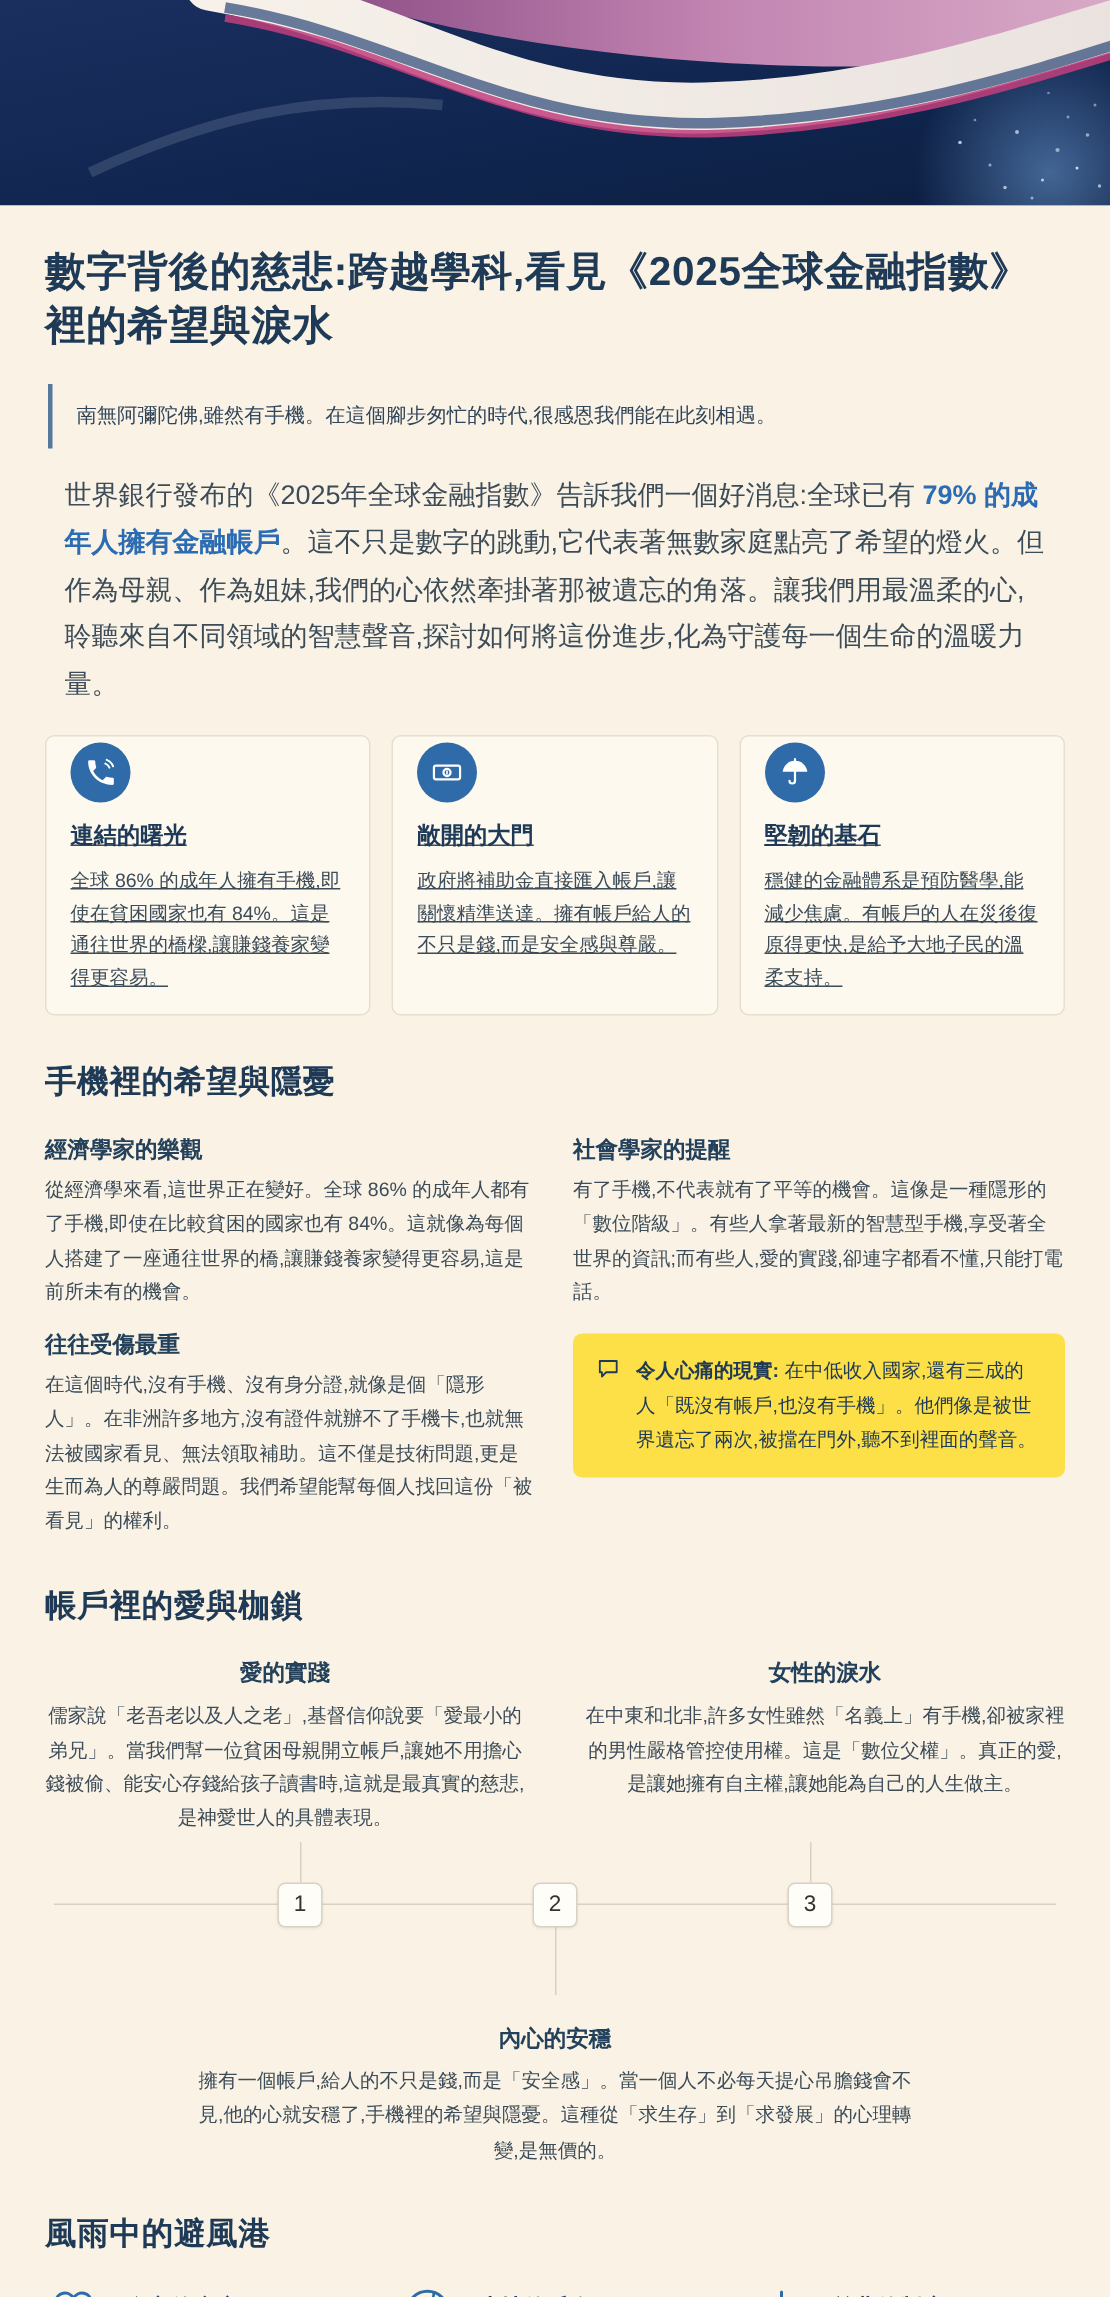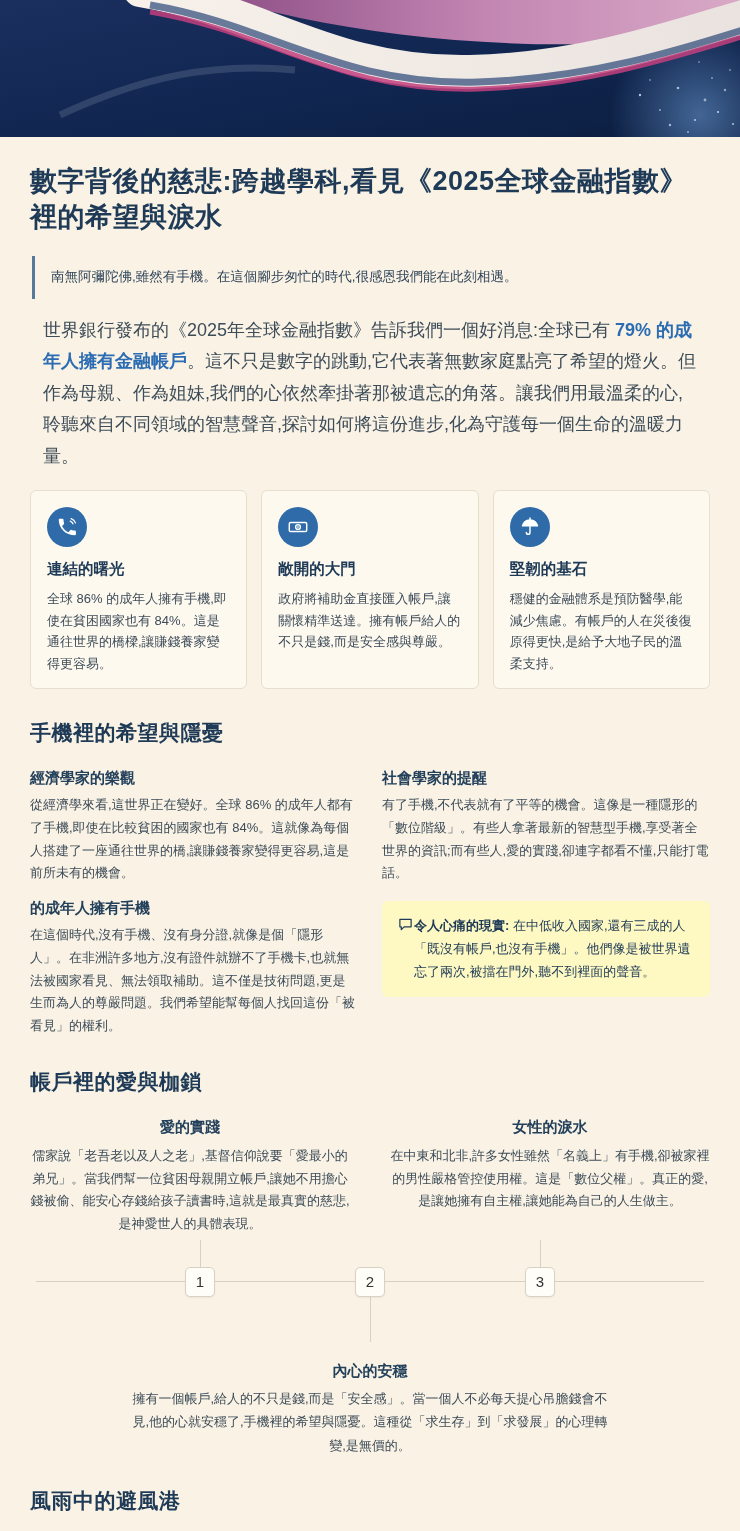--- a/index.html
+++ b/index.html
@@ -20,38 +20,39 @@
     margin:20px 0 16px 2px;
     border-left:3px solid #55789b;
     padding:10px 0 10px 16px;
     color:#31455a; font-size:13.5px; line-height:1.7;
   }
   p.body-p { font-size:18px; line-height:1.75; margin:12px 13px; }
   .accent { color:#2b6cb3; font-weight:bold; }
   .cards3 { display:grid; grid-template-columns:1fr 1fr 1fr; gap:14px; margin:18px 0 10px 0; }
   .card {
     background:#fdf9ef; border:1px solid #e7dfcd; border-radius:6px;
-    padding:16px 16px 14px 16px;
+    padding:4px 16px 14px 16px;
+    text-decoration:underline;
   }
   .icon-circle {
     width:40px; height:40px; border-radius:50%; background:#2f6ba8;
     display:flex; align-items:center; justify-content:center; margin-bottom:12px;
   }
   .card h4 { font-size:15.5px; color:#1e3a56; margin-bottom:8px; font-weight:bold; }
   .card p { font-size:13px; line-height:1.65; }
   h2 {
     font-size:21px; color:#1e3a56; font-weight:bold;
     margin:30px 0 8px 0; letter-spacing:.5px;
   }
   .two-col { display:grid; grid-template-columns:1fr 1fr; gap:24px; }
   h3 { font-size:15px; color:#24415c; font-weight:bold; margin:14px 0 6px 0; }
   .two-col p { font-size:13px; line-height:1.75; }
   .callout {
-    background:#fef9c3; border-radius:6px; padding:14px 16px; margin-top:16px;
-    display:flex; font-size:13px; line-height:1.75; color:#1e3a56;
+    background:#fde047; border-radius:6px; padding:14px 16px; margin-top:16px;
+    display:flex; gap:10px; font-size:13px; line-height:1.75; color:#1e3a56;
   }
   .callout .co-icon { flex:0 0 16px; padding-top:2px; }
   .center-cols { display:grid; grid-template-columns:1fr 1fr; gap:40px; margin-top:6px; }
   .center-cols .col { text-align:center; }
   .center-cols h3 { margin-bottom:8px; }
   .center-cols p { font-size:13px; line-height:1.75; }
   .timeline { position:relative; height:96px; margin-top:16px; }
   .tl-line { position:absolute; left:6px; right:6px; top:29px; height:1px; background:#d9d0bf; }
   .tl-node { position:absolute; top:0; width:0; }
   .tl-stem-up { position:absolute; left:0; top:-12px; height:27px; width:1px; background:#d9d0bf; }
@@ -164,21 +165,21 @@
       <h4>堅韌的基石</h4>
       <p>穩健的金融體系是預防醫學,能減少焦慮。有帳戶的人在災後復原得更快,是給予大地子民的溫柔支持。</p>
     </div>
   </div>
 
   <h2>手機裡的希望與隱憂</h2>
   <div class="two-col">
     <div>
       <h3>經濟學家的樂觀</h3>
       <p>從經濟學來看,這世界正在變好。全球 86% 的成年人都有了手機,即使在比較貧困的國家也有 84%。這就像為每個人搭建了一座通往世界的橋,讓賺錢養家變得更容易,這是前所未有的機會。</p>
-      <h3>的成年人擁有手機</h3>
+      <h3>往往受傷最重</h3>
       <p>在這個時代,沒有手機、沒有身分證,就像是個「隱形人」。在非洲許多地方,沒有證件就辦不了手機卡,也就無法被國家看見、無法領取補助。這不僅是技術問題,更是生而為人的尊嚴問題。我們希望能幫每個人找回這份「被看見」的權利。</p>
     </div>
     <div>
       <h3>社會學家的提醒</h3>
       <p>有了手機,不代表就有了平等的機會。這像是一種隱形的「數位階級」。有些人拿著最新的智慧型手機,享受著全世界的資訊;而有些人,愛的實踐,卻連字都看不懂,只能打電話。</p>
       <div class="callout">
         <span class="co-icon">
           <svg width="15" height="15" viewBox="0 0 16 16" fill="none" stroke="#1e3a56" stroke-width="1.3" stroke-linejoin="round">
             <path d="M2 2.5 h12 v8 h-7.5 l-3 3 v-3 H2 z"></path>
           </svg>

